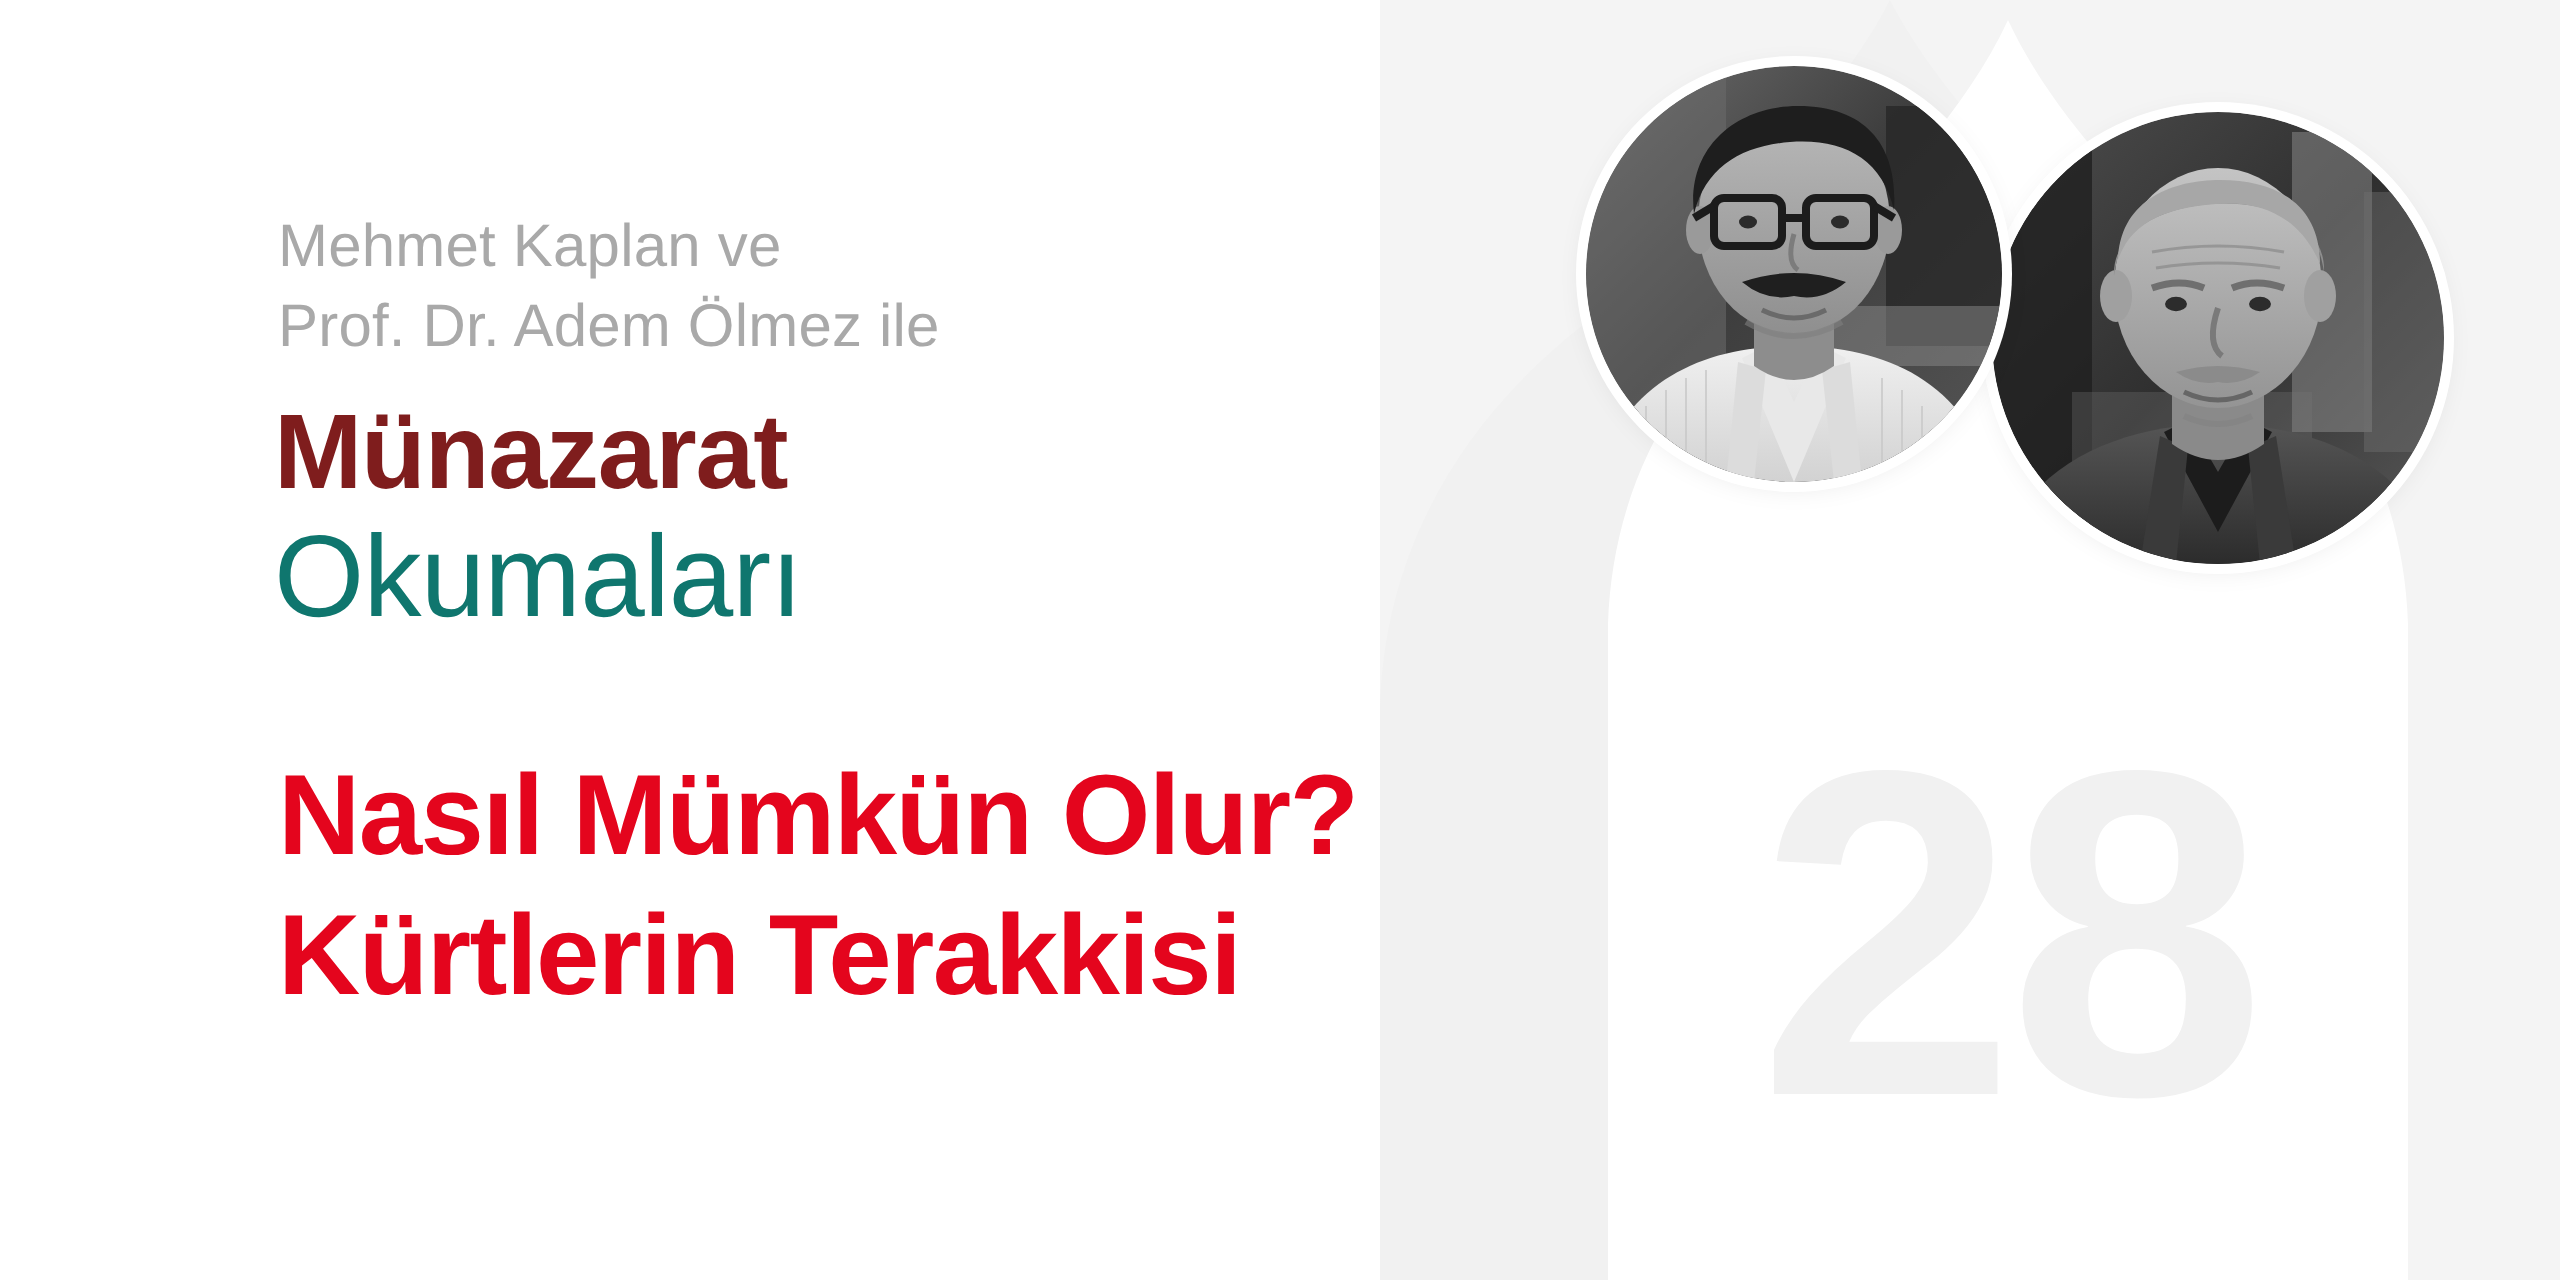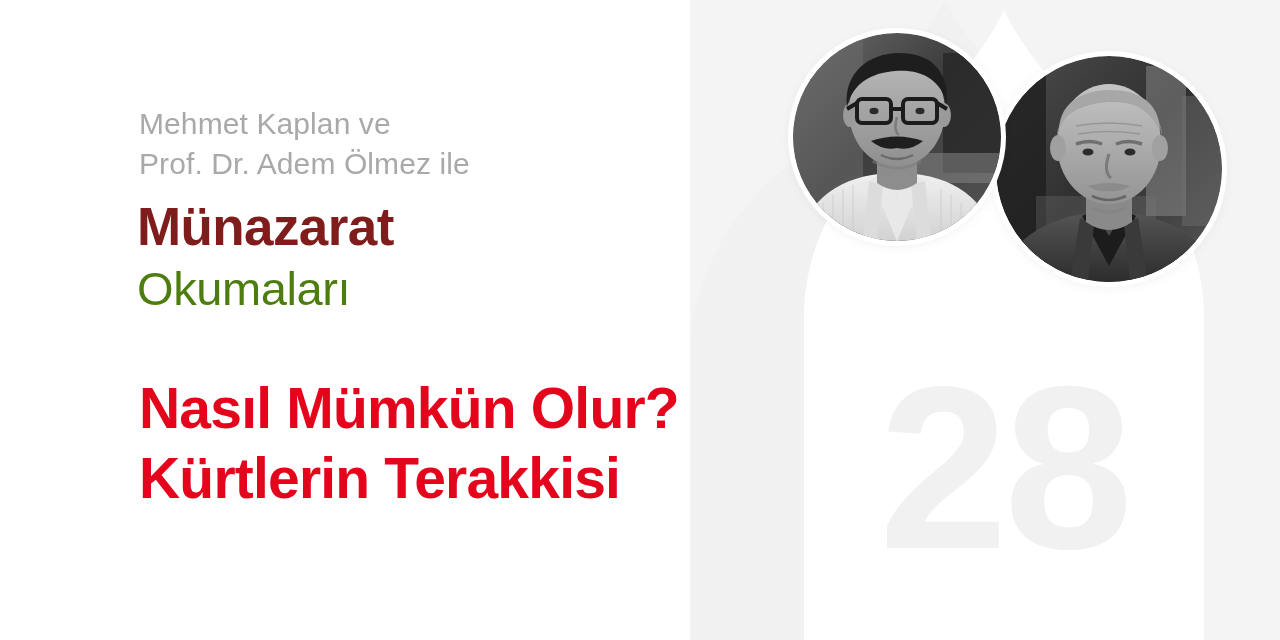--- a/index.html
+++ b/index.html
@@ -106,22 +106,22 @@
   .program-title .line1{
     display:block;
     color:#7f1d1d;
     font-size:53px;
     line-height:62px;
     font-weight:700;
     letter-spacing:-.6px;
   }
   .program-title .line2{
     display:block;
-    color:#4d7c0f;
-    font-size:47px;
+    color:#0f766e;
+    font-size:58px;
     line-height:62px;
     font-weight:400;
     letter-spacing:-.4px;
   }
 
   .headline{
     position:absolute;
     top:373px;left:0;
     color:#e4051d;
   }

